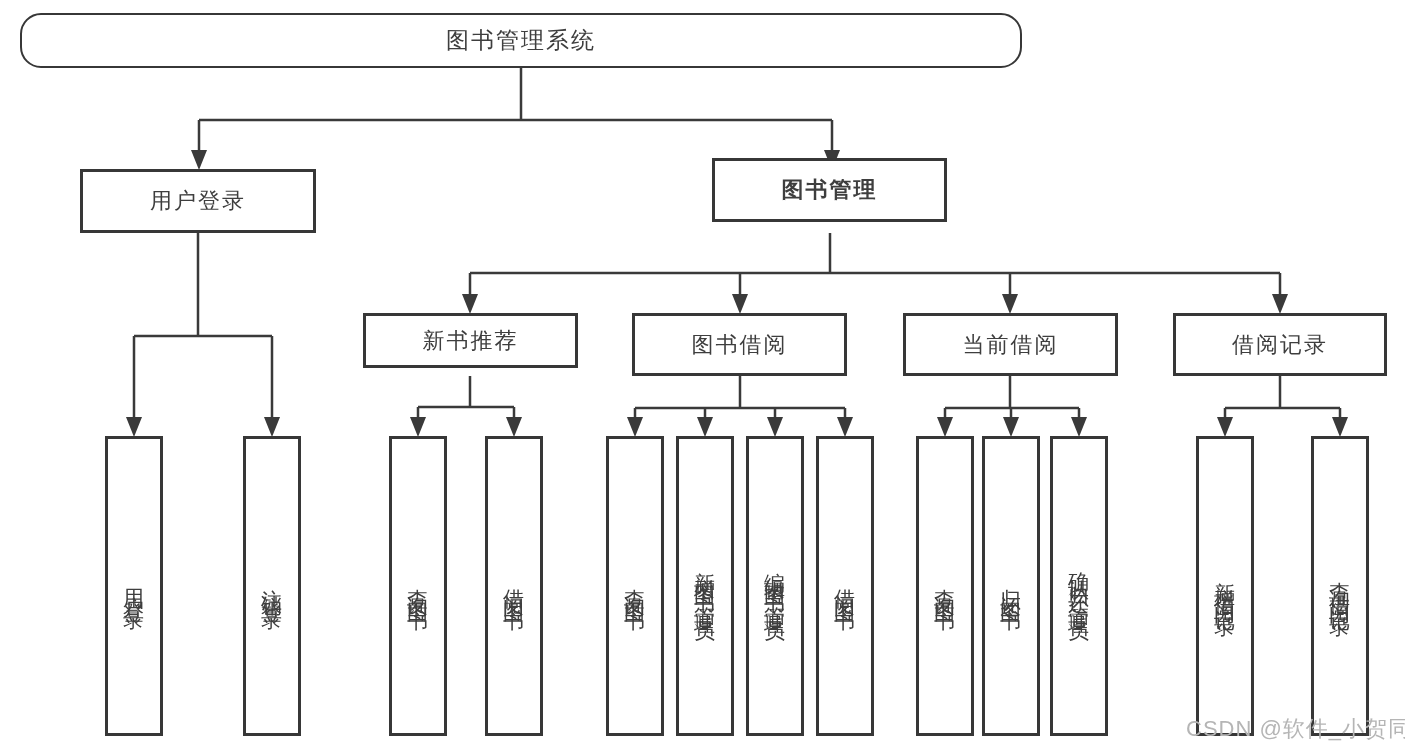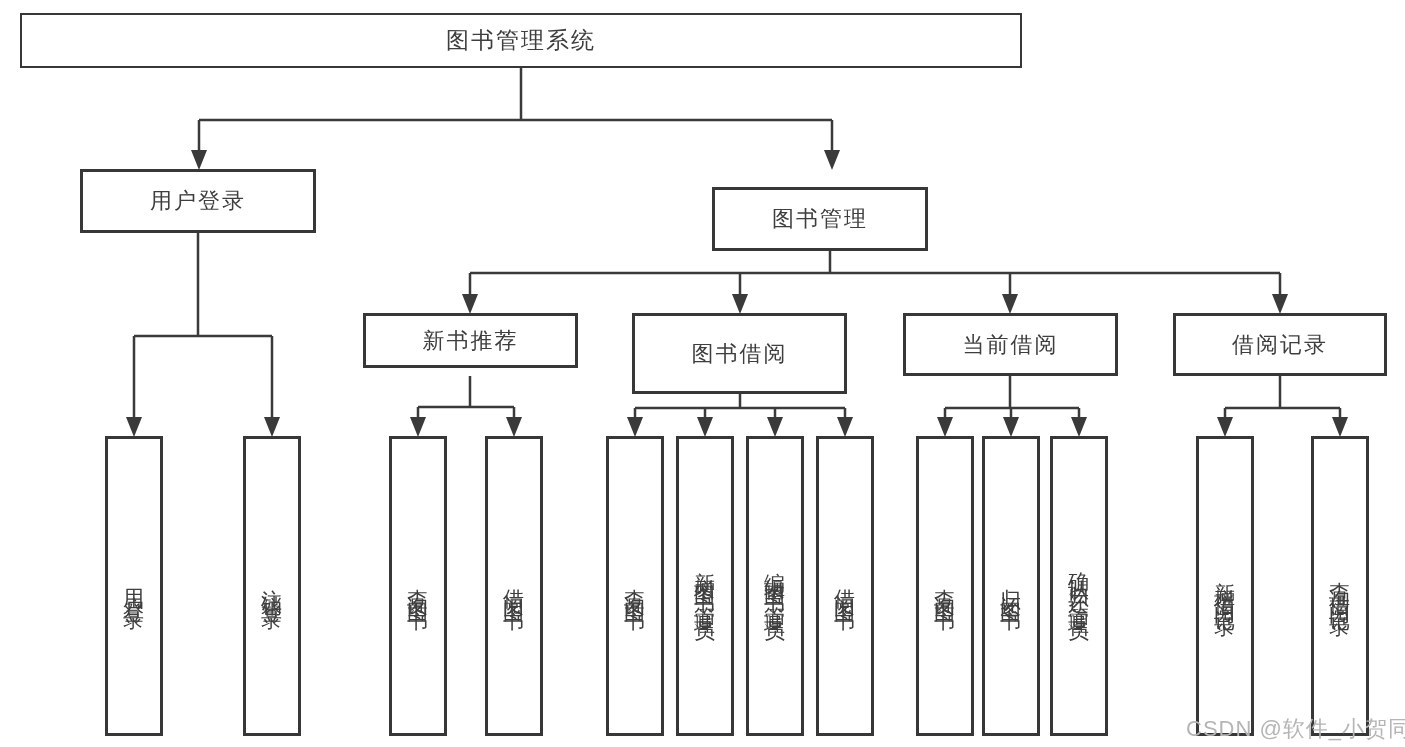--- a/index.html
+++ b/index.html
@@ -24,21 +24,21 @@
     box-sizing: border-box;
     background: #ffffff;
     border: 3px solid #373737;
     color: #3e3e3e;
     display: flex;
     align-items: center;
     justify-content: center;
     text-align: center;
   }
   .node.hbox { font-size: 22px; letter-spacing: 2px; }
-  .node.root { border-width: 2px; font-size: 23px; }
+  .node.root { border-width: 2px; font-size: 23px; border-radius: 21px; }
   .node.leaf { width: 58px; height: 300px; top: 436px; }
   .vtext {
     writing-mode: vertical-rl;
     text-orientation: mixed;
     font-size: 21px;
     line-height: 1.0;
     letter-spacing: 7px;
     max-height: 290px;
   }
   .watermark {
@@ -107,28 +107,28 @@
     </g>
   </svg>
 
   <div class="node hbox root" style="left:20px; top:13px; width:1002px; height:55px;">
     <span>图书管理系统</span>
   </div>
 
   <div class="node hbox" style="left:80px; top:169px; width:236px; height:64px;">
     <span>用户登录</span>
   </div>
-  <div class="node hbox" style="left:712px; top:187px; width:216px; height:64px;">
+  <div class="node hbox" style="left:712px; top:158px; width:235px; height:64px;font-weight:bold;">
     <span>图书管理</span>
   </div>
 
   <div class="node hbox" style="left:363px; top:313px; width:215px; height:55px;">
     <span>新书推荐</span>
   </div>
-  <div class="node hbox" style="left:632px; top:313px; width:215px; height:81px;">
+  <div class="node hbox" style="left:632px; top:313px; width:215px; height:63px;">
     <span>图书借阅</span>
   </div>
   <div class="node hbox" style="left:1173px; top:313px; width:214px; height:63px;">
     <span>借阅记录</span>
   </div>
   <div class="node hbox" style="left:903px; top:313px; width:215px; height:63px;">
     <span>当前借阅</span>
   </div>
 
   <div class="node leaf" style="left:105px;">

